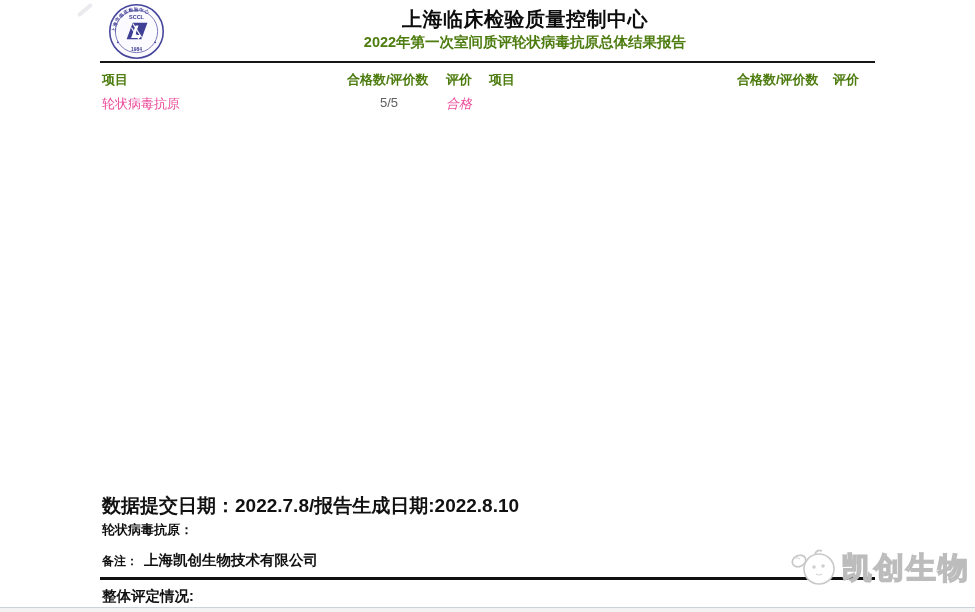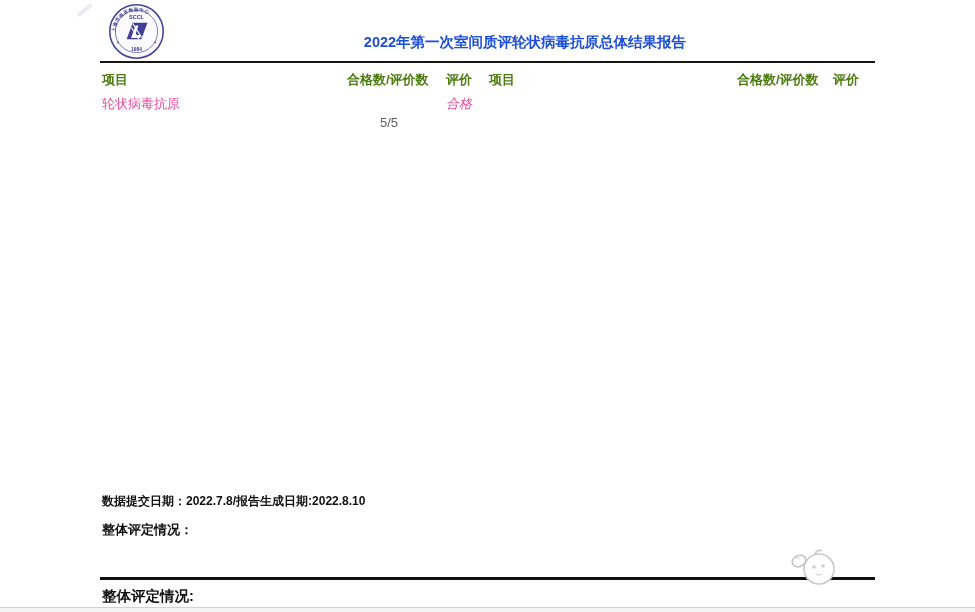--- a/index.html
+++ b/index.html
@@ -4,33 +4,33 @@
 <style>
   html,body{margin:0;padding:0;background:#fff;}
   .page{
     position:relative;width:975px;height:612px;background:#ffffff;overflow:hidden;
     font-family:"Liberation Sans",sans-serif;color:#111;
   }
   .abs{position:absolute;}
   
   .title-wrap{left:75px;top:6px;width:900px;text-align:center;}
   .doc-title{font-size:20px;font-weight:bold;letter-spacing:0.5px;color:#0d0d0d;}
-  .doc-subtitle{left:75px;top:33px;width:900px;text-align:center;font-size:14.5px;font-weight:bold;color:#1d4ed8;}
+  .doc-subtitle{left:75px;top:33px;width:900px;text-align:center;font-size:14.5px;font-weight:bold;color:#4d7c0f;}
   .corner-mark{left:76px;top:8px;width:18px;height:4px;background:#eaeaef;transform:rotate(-40deg);border-radius:2px;}
   
   .rule-top{left:100px;top:61px;width:775px;height:2px;background:#161616;}
   .rule-bottom{left:100px;top:577px;width:775px;height:3px;background:#101010;z-index:1;}
   .bottom-strip{left:0;top:607px;width:975px;height:5px;background:#f3f3f3;border-top:1px solid #ccd3db;}
   
   .th{font-size:13px;font-weight:bold;color:#4d7c0f;top:71px;white-space:nowrap;}
   .td{font-size:13px;top:95px;white-space:nowrap;}
   .td-grey{color:#ec4899;}
   .td-ratio{color:#616161;}
   
-  .line-dates{left:102px;top:493px;font-size:12px;font-weight:bold;white-space:nowrap;}
+  .line-dates{left:102px;top:493px;font-size:19px;font-weight:bold;white-space:nowrap;}
   .line-feedback{left:102px;top:521px;font-size:13px;font-weight:bold;white-space:nowrap;}
   .line-remark{left:102px;top:551px;display:flex;align-items:baseline;white-space:nowrap;}
   .remark-label{font-size:12px;font-weight:bold;}
   .remark-value{font-size:14.5px;font-weight:bold;margin-left:6px;}
   .line-overall{left:102px;top:587px;font-size:14.5px;font-weight:bold;white-space:nowrap;}
   .overall-value{left:765px;top:589px;font-size:14.5px;font-weight:normal;white-space:nowrap;margin-top:27px;}
   
   .wm{z-index:2;}
   .wm-text{
     left:842px;top:548px;font-size:30px;font-weight:bold;letter-spacing:2px;
@@ -65,51 +65,59 @@
           <line x1="-7" y1="-5" x2="5" y2="7" stroke="#ffffff" stroke-width="0.9"></line>
           <path d="M -3.5,-7 L -0.5,-7 L -0.5,2.5 L 5.5,2.5 L 5.5,5.5 L -3.5,5.5 Z" fill="#ffffff"></path>
         </g>
       </g>
       <text x="30" y="48.5" text-anchor="middle" font-size="5" font-weight="bold" fill="#3a3a92">1984</text>
       <circle cx="11" cy="40" r="0.9" fill="#45459b"></circle>
       <circle cx="49" cy="40" r="0.9" fill="#45459b"></circle>
     </svg>
   </div>
 
+  <div class="abs title-wrap">
+    <span class="doc-title">上海临床检验质量控制中心</span>
+  </div>
   <div class="abs doc-subtitle">2022年第一次室间质评轮状病毒抗原总体结果报告</div>
 
   <div class="abs rule-top"></div>
 
   <span class="abs th" style="left:102px;">项目</span>
   <span class="abs th" style="left:347px;">合格数/评价数</span>
   <span class="abs th" style="left:446px;">评价</span>
   <span class="abs th" style="left:489px;">项目</span>
   <span class="abs th" style="left:737px;">合格数/评价数</span>
   <span class="abs th" style="left:833px;">评价</span>
 
   <span class="abs td td-grey" style="left:102px;">轮状病毒抗原</span>
-  <span class="abs td td-ratio" style="left:380px;margin-top:20px;">5/5</span>
+  <span class="abs td td-ratio" style="left:380px;">5/5</span>
   <span class="abs td td-grey" style="left:446px;font-style:italic;">合格</span>
 
   <div class="abs line-dates">数据提交日期：2022.7.8/报告生成日期:2022.8.10</div>
-  <div class="abs line-feedback">整体评定情况：</div>
+  <div class="abs line-feedback">轮状病毒抗原：</div>
 
+  <div class="abs line-remark">
+    <span class="remark-label">备注：</span>
+    <span class="remark-value">上海凯创生物技术有限公司</span>
+  </div>
 
   <div class="abs rule-bottom"></div>
 
   <div class="abs wm wm-mascot">
     <svg width="54" height="42" viewBox="0 0 54 42">
       <ellipse cx="10" cy="14" rx="7" ry="5.5" fill="#ffffff" stroke="#c6c6c6" stroke-width="1.6" transform="rotate(-25 10 14)"></ellipse>
       <path d="M 6,11 q 3,-1 5,1" fill="none" stroke="#d2d2d2" stroke-width="1"></path>
       <circle cx="30" cy="22" r="15" fill="#ffffff" stroke="#c9c9c9" stroke-width="1.6"></circle>
       <path d="M 26,7 q 2,-5 7,-3" fill="none" stroke="#c9c9c9" stroke-width="1.6"></path>
       <circle cx="25" cy="20" r="1.8" fill="#cfcfcf"></circle>
       <circle cx="34" cy="19" r="1.8" fill="#cfcfcf"></circle>
       <path d="M 27,27 q 3,2 6,0" fill="none" stroke="#d4d4d4" stroke-width="1.2"></path>
     </svg>
   </div>
+  <div class="abs wm wm-text">凯创生物</div>
 
   <div class="abs line-overall">整体评定情况:</div>
   <div class="abs overall-value">满意</div>
 
   <div class="abs bottom-strip"></div>
 
 </div>
 
 </body></html>

